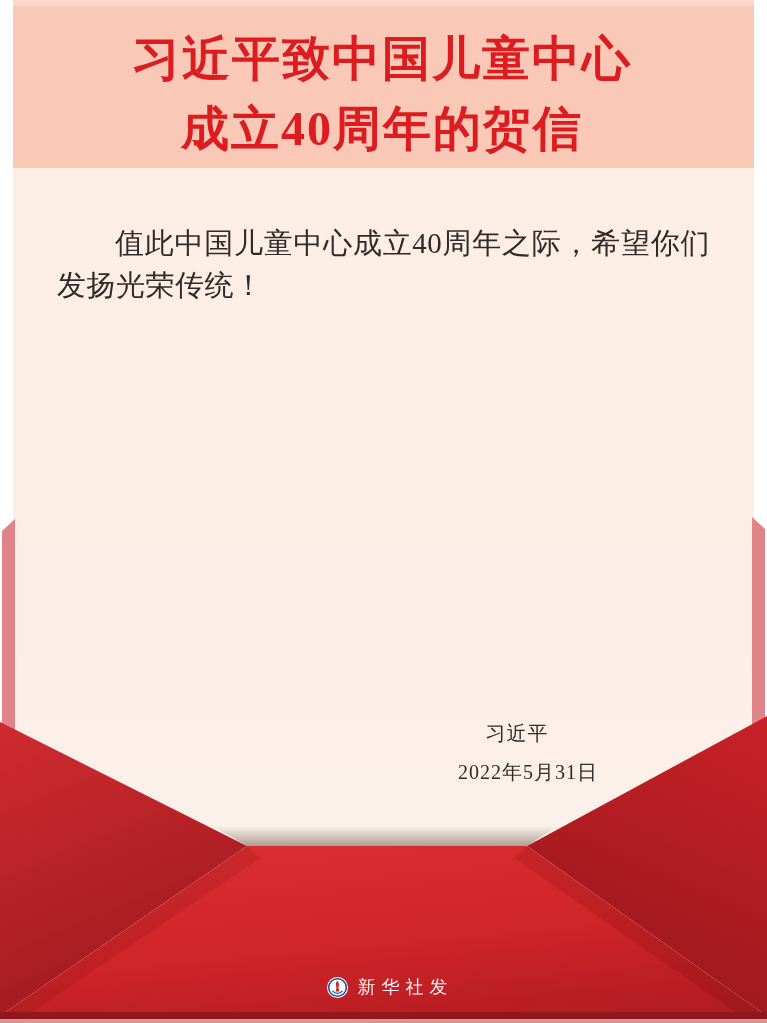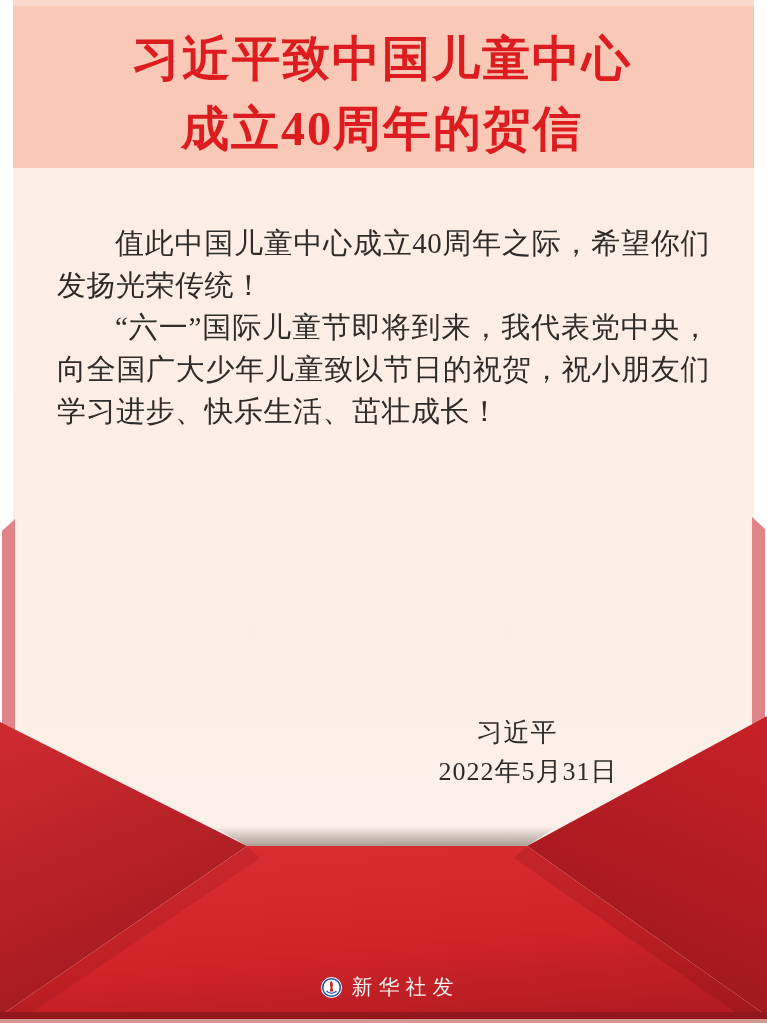--- a/index.html
+++ b/index.html
@@ -28,34 +28,34 @@
     color:#2e2b28;
     font-size:29px;line-height:42px;
     text-align:justify;
     letter-spacing:0.5px;
     word-break:break-all;
   }
   .letter-body p{margin:0;text-indent:2em;}
   .sig-line{
     position:absolute;
     color:#2e2b28;
-    font-size:26px;line-height:32px;
+    font-size:20px;line-height:32px;
     text-align:center;
     letter-spacing:1px;
   }
   .signature{top:717px;left:267px;width:500px;}
   .letter-date{top:756px;left:278px;width:500px;}
   .credit{
     position:absolute;left:0;top:973px;width:767px;
     display:flex;justify-content:center;align-items:center;gap:9px;
     transform:translateX(6px);
   }
   .credit .label{
     color:#ffffff;opacity:.95;
-    font-size:21px;letter-spacing:6px;line-height:28px;
+    font-size:18px;letter-spacing:6px;line-height:28px;
   }
   .logo{width:23px;height:23px;display:block;}
 </style>
 </head>
 <body>
 
 <div class="poster">
 
   <svg class="envelope" viewBox="0 0 767 1023">
     <defs>
@@ -103,21 +103,20 @@
 
     <rect x="0" y="1012" width="767" height="7" fill="#8e171c" opacity="0.9"></rect>
     <rect x="0" y="1019" width="767" height="4" fill="#d49792"></rect>
   </svg>
 
   <div class="title-line l1">习近平致中国儿童中心</div>
   <div class="title-line l2">成立40周年的贺信</div>
 
   <div class="letter-body">
     <p>值此中国儿童中心成立40周年之际，希望你们发扬光荣传统！</p>
-    <p>“六一”国际儿童节即将到来，我代表党中央，向全国广大少年儿童致以节日的祝贺，祝小朋友们学习进步、快乐生活、茁壮成长！</p>
   </div>
 
   <div class="sig-line signature">习近平</div>
   <div class="sig-line letter-date">2022年5月31日</div>
 
   <div class="credit">
     <svg class="logo" viewBox="0 0 24 24">
       <circle cx="12" cy="12" r="11" fill="#ffffff"></circle>
       <circle cx="12" cy="12" r="9.2" fill="none" stroke="#1e4ca0" stroke-width="1.6"></circle>
       <path d="M11.2 5.5 C9.8 8.2 10.4 10.5 11 12.2 L10 16.2 L14 16.2 L13 12.2 C13.8 10 13.6 7.6 12.4 5.5 Z" fill="#c0282c"></path>

